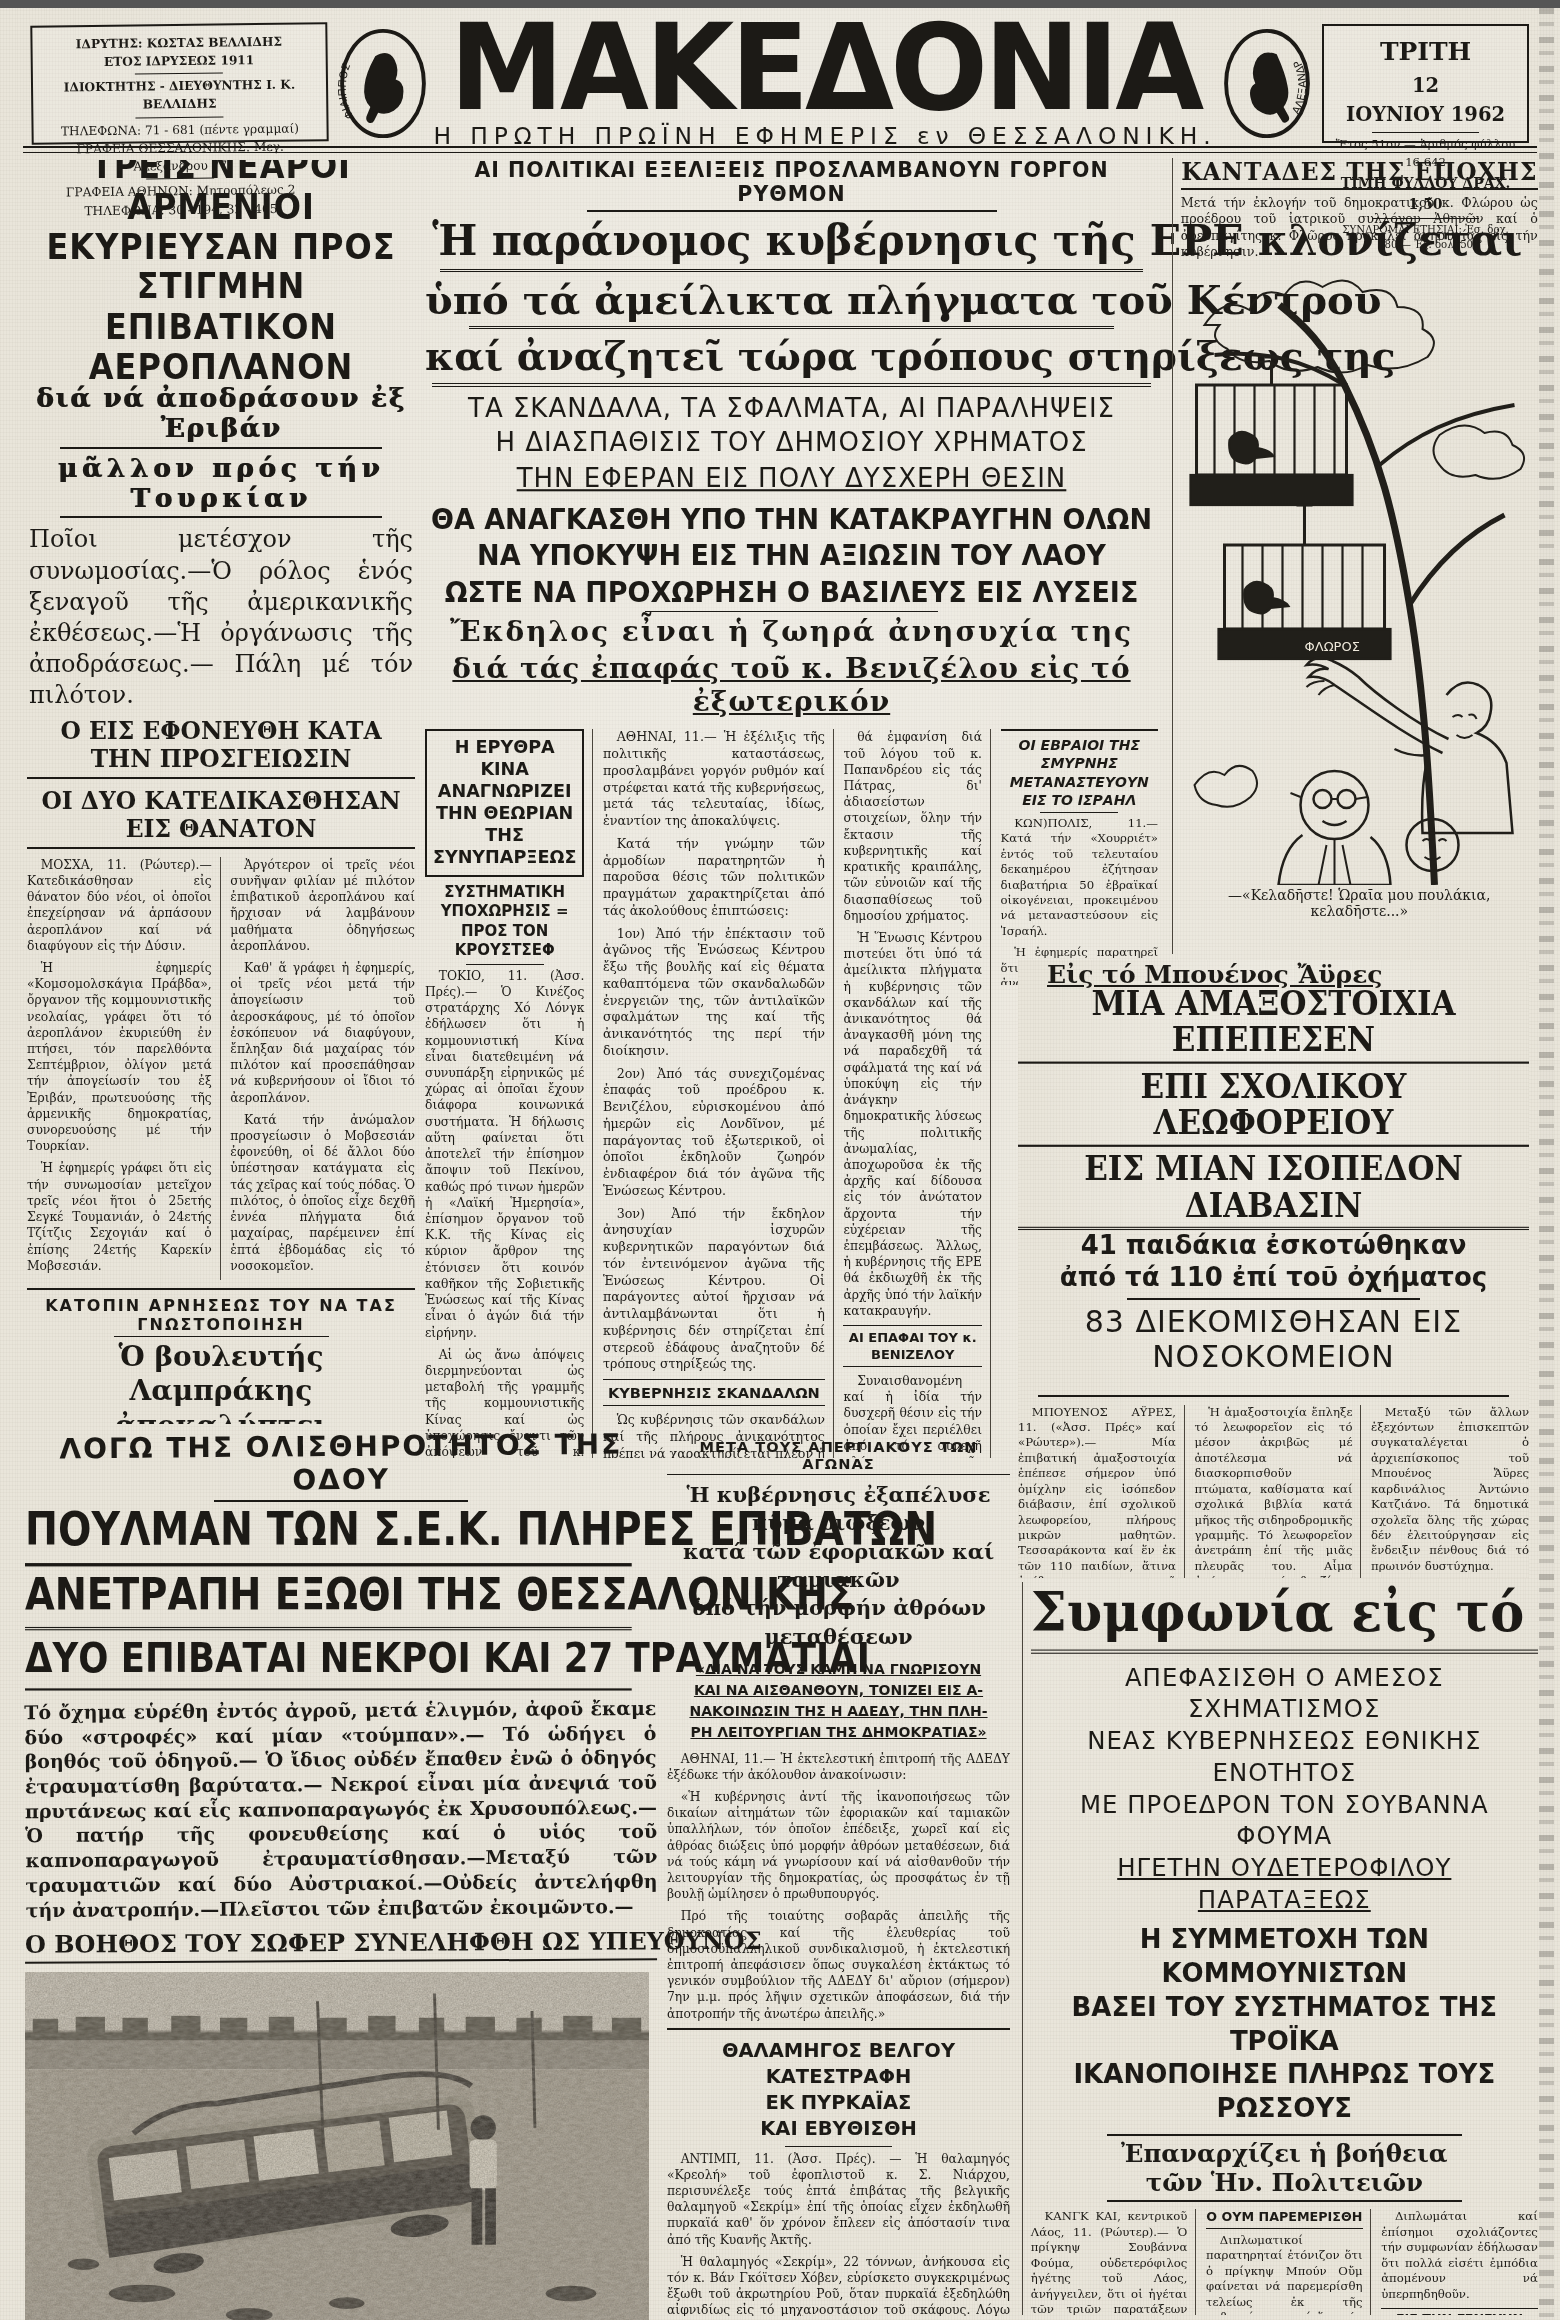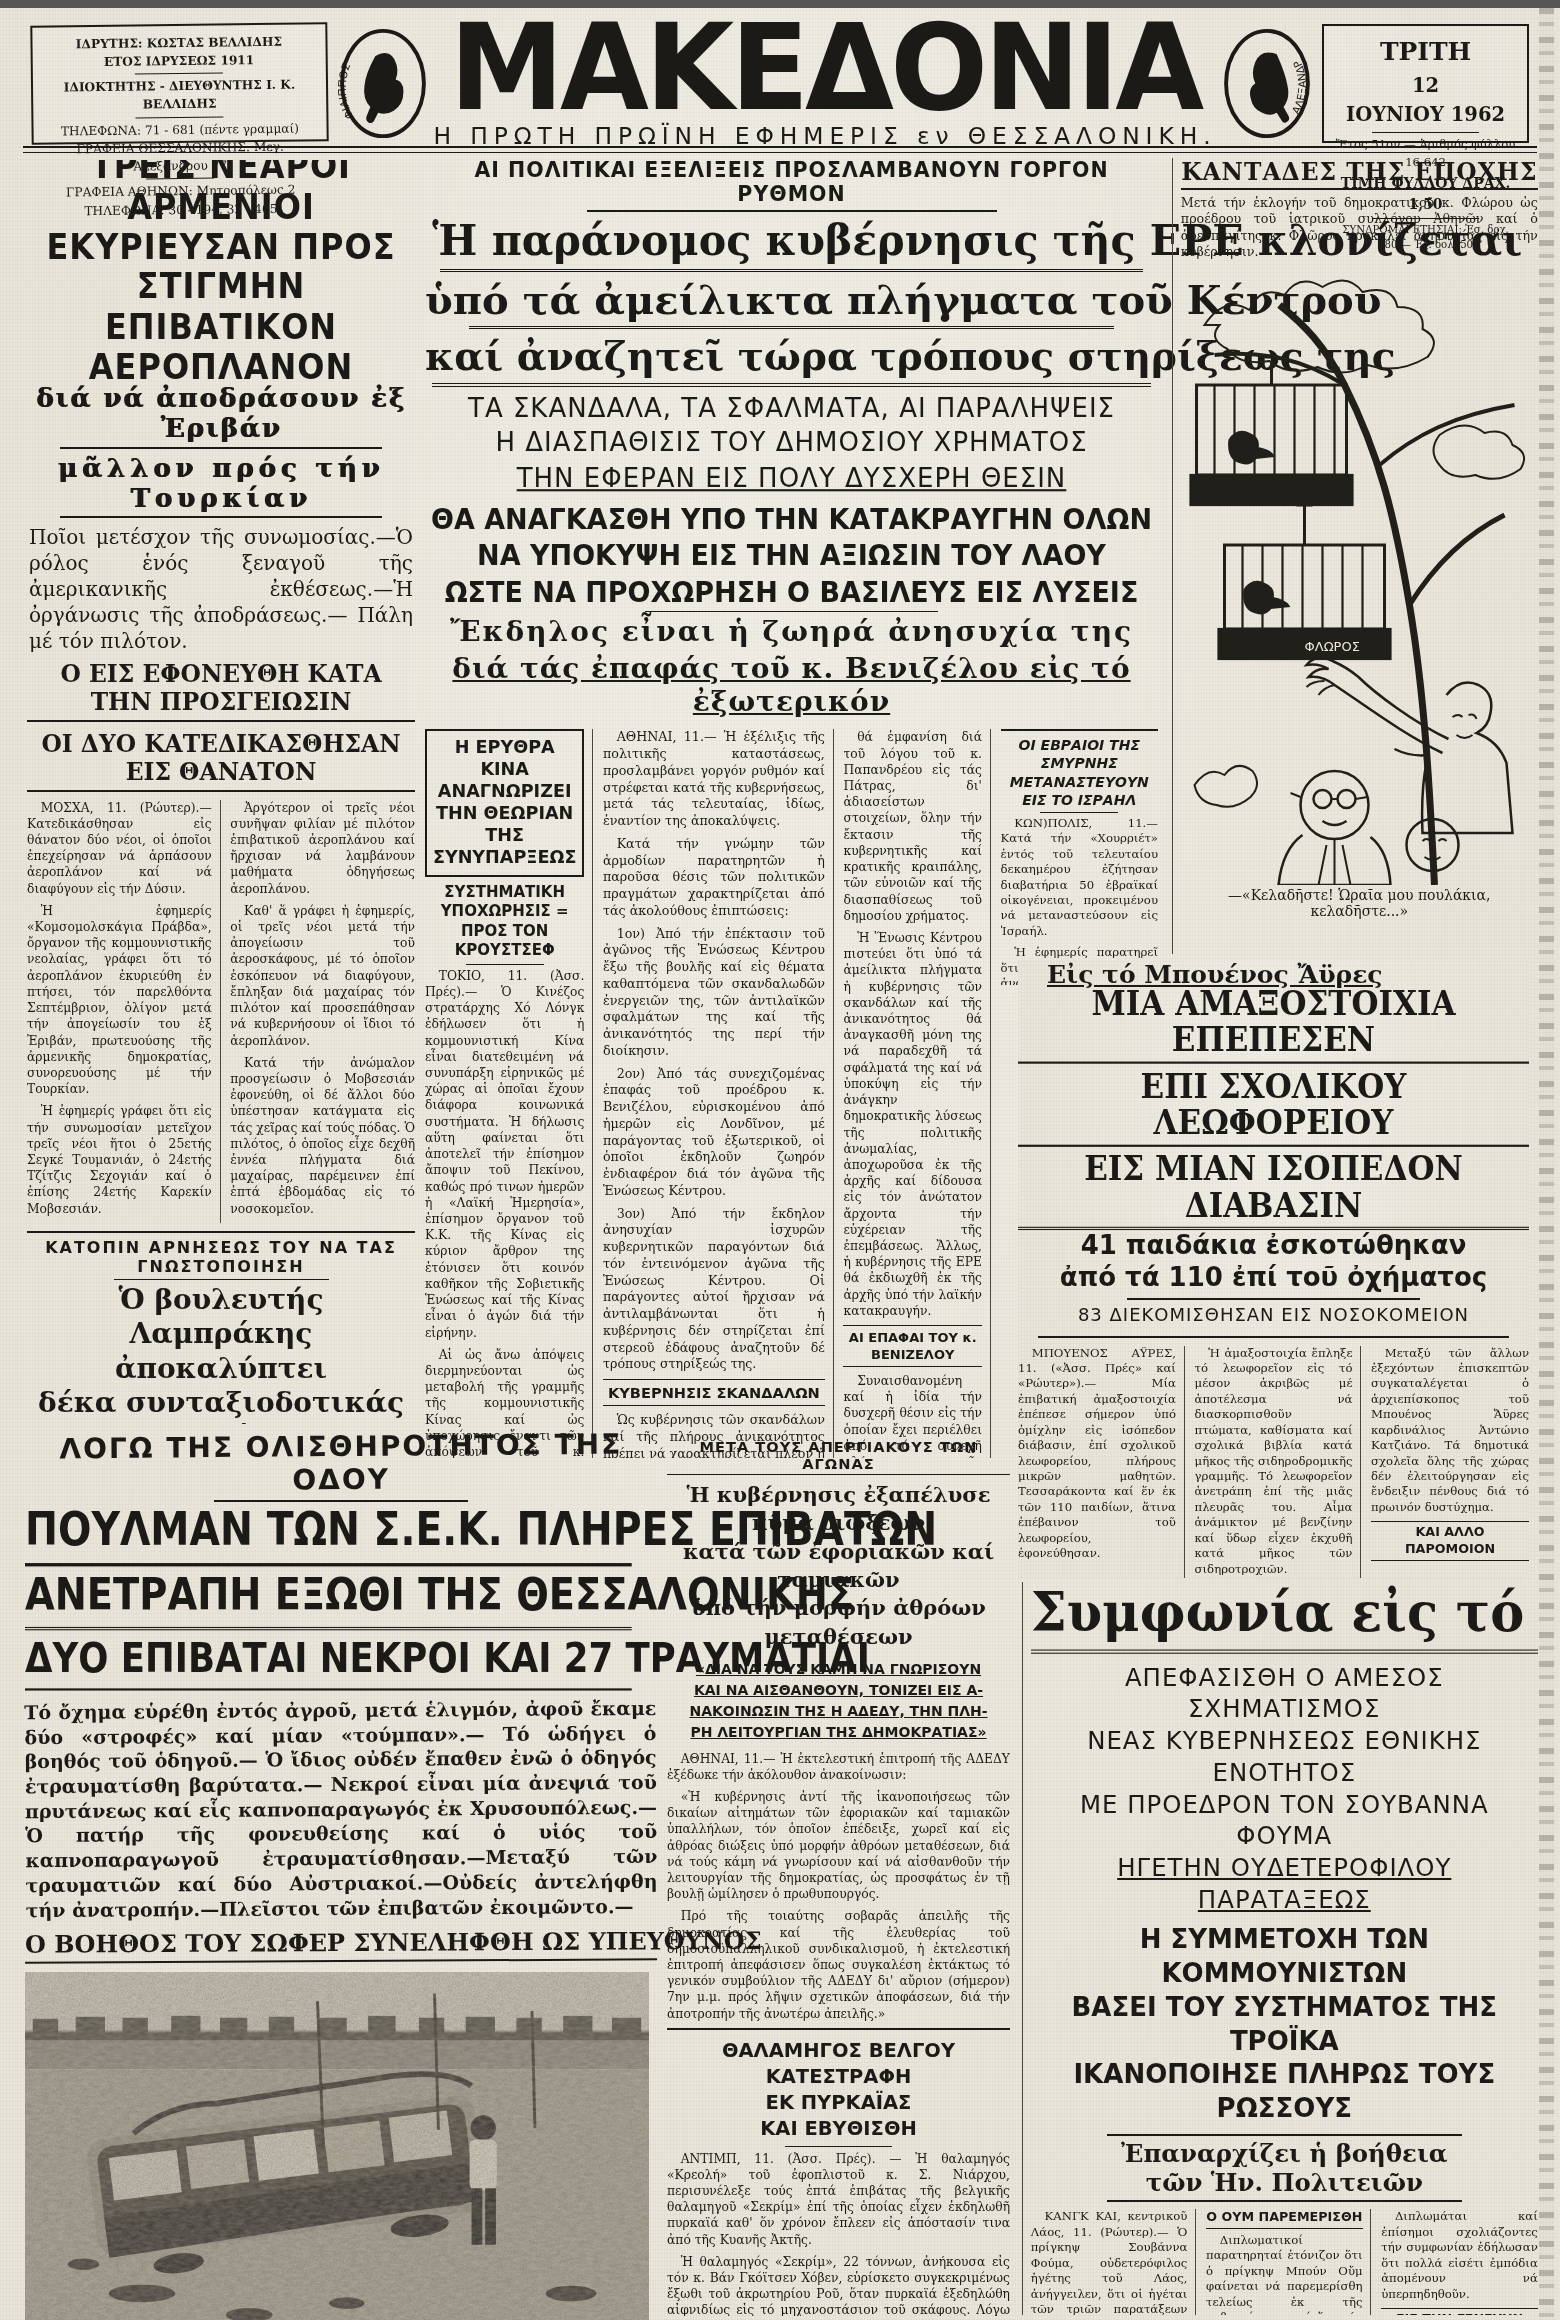--- a/index.html
+++ b/index.html
@@ -94,21 +94,21 @@
     <div>
       <div class="ctr sans b" style="font-size:32px;line-height:1.12;transform:scaleY(1.12);letter-spacing:1px;">
         <div>ΤΡΕΙΣ ΝΕΑΡΟΙ ΑΡΜΕΝΙΟΙ</div>
         <div>ΕΚΥΡΙΕΥΣΑΝ ΠΡΟΣ ΣΤΙΓΜΗΝ</div>
         <div>ΕΠΙΒΑΤΙΚΟΝ ΑΕΡΟΠΛΑΝΟΝ</div>
       </div>
       <div class="ctr serif b" style="font-size:26px;margin-top:7.8px;letter-spacing:2px;text-shadow:1px 0 0 #1c1a16;">διά νά ἀποδράσουν ἐξ Ἐριβάν</div>
       <hr class="rule" style="width:322px;">
       <div class="ctr serif b" style="font-size:26px;letter-spacing:4.9px;text-shadow:1px 0 0 #1c1a16;">μᾶλλον πρός τήν Τουρκίαν</div>
       <hr class="rule" style="width:322px;">
-      <div class="serif just" style="font-size:20px;line-height:1.3;margin:5.9px 2px;">Ποῖοι μετέσχον τῆς συνωμοσίας.—Ὁ ρόλος ἑνός ξεναγοῦ τῆς ἀμερικανικῆς ἐκθέσεως.—Ἡ ὀργάνωσις τῆς ἀποδράσεως.— Πάλη μέ τόν πιλότον.</div>
+      <div class="serif just" style="font-size:24px;line-height:1.3;margin:5.9px 2px;">Ποῖοι μετέσχον τῆς συνωμοσίας.—Ὁ ρόλος ἑνός ξεναγοῦ τῆς ἀμερικανικῆς ἐκθέσεως.—Ἡ ὀργάνωσις τῆς ἀποδράσεως.— Πάλη μέ τόν πιλότον.</div>
       <div class="ctr serif b hl-underline" style="font-size:23.4px;margin-top:5.9px;">Ο ΕΙΣ ΕΦΟΝΕΥΘΗ ΚΑΤΑ ΤΗΝ ΠΡΟΣΓΕΙΩΣΙΝ</div>
       <div class="ctr serif b hl-underline" style="font-size:23.4px;margin-top:7.8px;">ΟΙ ΔΥΟ ΚΑΤΕΔΙΚΑΣΘΗΣΑΝ ΕΙΣ ΘΑΝΑΤΟΝ</div>
       <div style="display:flex;gap:9.8px;margin-top:7.8px;">
         <div class="body-txt colrule" style="flex:1;padding-right:7.8px;">
           <p>ΜΟΣΧΑ, 11. (Ρώυτερ).— Κατεδικάσθησαν εἰς θάνατον δύο νέοι, οἱ ὁποῖοι ἐπεχείρησαν νά ἁρπάσουν ἀεροπλάνον καί νά διαφύγουν εἰς τήν Δύσιν.</p>
           <p>Ἡ ἐφημερίς «Κομσομολσκάγια Πράβδα», ὄργανον τῆς κομμουνιστικῆς νεολαίας, γράφει ὅτι τό ἀεροπλάνον ἐκυριεύθη ἐν πτήσει, τόν παρελθόντα Σεπτέμβριον, ὀλίγον μετά τήν ἀπογείωσίν του ἐξ Ἐριβάν, πρωτευούσης τῆς ἀρμενικῆς δημοκρατίας, συνορευούσης μέ τήν Τουρκίαν.</p>
           <p>Ἡ ἐφημερίς γράφει ὅτι εἰς τήν συνωμοσίαν μετεῖχον τρεῖς νέοι ἥτοι ὁ 25ετής Σεγκέ Τουμανιάν, ὁ 24ετής Τζίτζις Σεχογιάν καί ὁ ἐπίσης 24ετής Καρεκίν Μοβσεσιάν.</p>
         </div>
         <div class="body-txt" style="flex:1;">
           <p>Ἀργότερον οἱ τρεῖς νέοι συνῆψαν φιλίαν μέ πιλότον ἐπιβατικοῦ ἀεροπλάνου καί ἤρχισαν νά λαμβάνουν μαθήματα ὁδηγήσεως ἀεροπλάνου.</p>
@@ -280,21 +280,21 @@
     <div class="ctr serif b" style="font-size:31px;line-height:1.08;margin-top:5.9px;transform:scaleY(1.08);">
       <div style="border-bottom:2.9px solid #1c1a16;padding-bottom:2.9px;">ΜΙΑ ΑΜΑΞΟΣΤΟΙΧΙΑ ΕΠΕΠΕΣΕΝ</div>
       <div style="border-bottom:2.9px solid #1c1a16;padding-bottom:2.9px;margin-top:4.9px;">ΕΠΙ ΣΧΟΛΙΚΟΥ ΛΕΩΦΟΡΕΙΟΥ</div>
       <div style="border-bottom:3.9px double #1c1a16;padding-bottom:2.9px;margin-top:4.9px;">ΕΙΣ ΜΙΑΝ ΙΣΟΠΕΔΟΝ ΔΙΑΒΑΣΙΝ</div>
     </div>
     <div class="ctr sans b" style="font-size:26px;line-height:1.25;margin-top:7.8px;">
       <div>41 παιδάκια ἐσκοτώθηκαν</div>
       <div>ἀπό τά 110 ἐπί τοῦ ὀχήματος</div>
     </div>
     <hr class="rule" style="width:293px;">
-    <div class="ctr sans" style="font-size:18px;letter-spacing:1px;border-bottom:2px solid #1c1a16;padding-bottom:11px;width:92%;margin:0 auto;">83 ΔΙΕΚΟΜΙΣΘΗΣΑΝ ΕΙΣ ΝΟΣΟΚΟΜΕΙΟΝ</div>
+    <div class="ctr sans" style="font-size:30px;letter-spacing:1px;border-bottom:2px solid #1c1a16;padding-bottom:21px;width:92%;margin:0 auto;">83 ΔΙΕΚΟΜΙΣΘΗΣΑΝ ΕΙΣ ΝΟΣΟΚΟΜΕΙΟΝ</div>
     <div style="display:flex;gap:9.8px;margin-top:7.8px;">
       <div class="body-txt colrule" style="flex:1;padding-right:7.8px;font-size:11.7px;">
         <p>ΜΠΟΥΕΝΟΣ ΑΫΡΕΣ, 11. («Ἀσσ. Πρές» καί «Ρώυτερ»).— Μία ἐπιβατική ἁμαξοστοιχία ἐπέπεσε σήμερον ὑπό ὁμίχλην εἰς ἰσόπεδον διάβασιν, ἐπί σχολικοῦ λεωφορείου, πλήρους μικρῶν μαθητῶν. Τεσσαράκοντα καί ἕν ἐκ τῶν 110 παιδίων, ἅτινα ἐπέβαινον τοῦ λεωφορείου, ἐφονεύθησαν.</p>
 
       </div>
       <div class="body-txt colrule" style="flex:1;padding-right:7.8px;font-size:11.7px;">
         <p>Ἡ ἁμαξοστοιχία ἔπληξε τό λεωφορεῖον εἰς τό μέσον ἀκριβῶς μέ ἀποτέλεσμα νά διασκορπισθοῦν πτώματα, καθίσματα καί σχολικά βιβλία κατά μῆκος τῆς σιδηροδρομικῆς γραμμῆς. Τό λεωφορεῖον ἀνετράπη ἐπί τῆς μιᾶς πλευρᾶς του. Αἷμα ἀνάμικτον μέ βενζίνην καί ὕδωρ εἶχεν ἐκχυθῆ κατά μῆκος τῶν σιδηροτροχιῶν.</p>
 
       </div>
       <div class="body-txt" style="flex:1;font-size:11.7px;">

